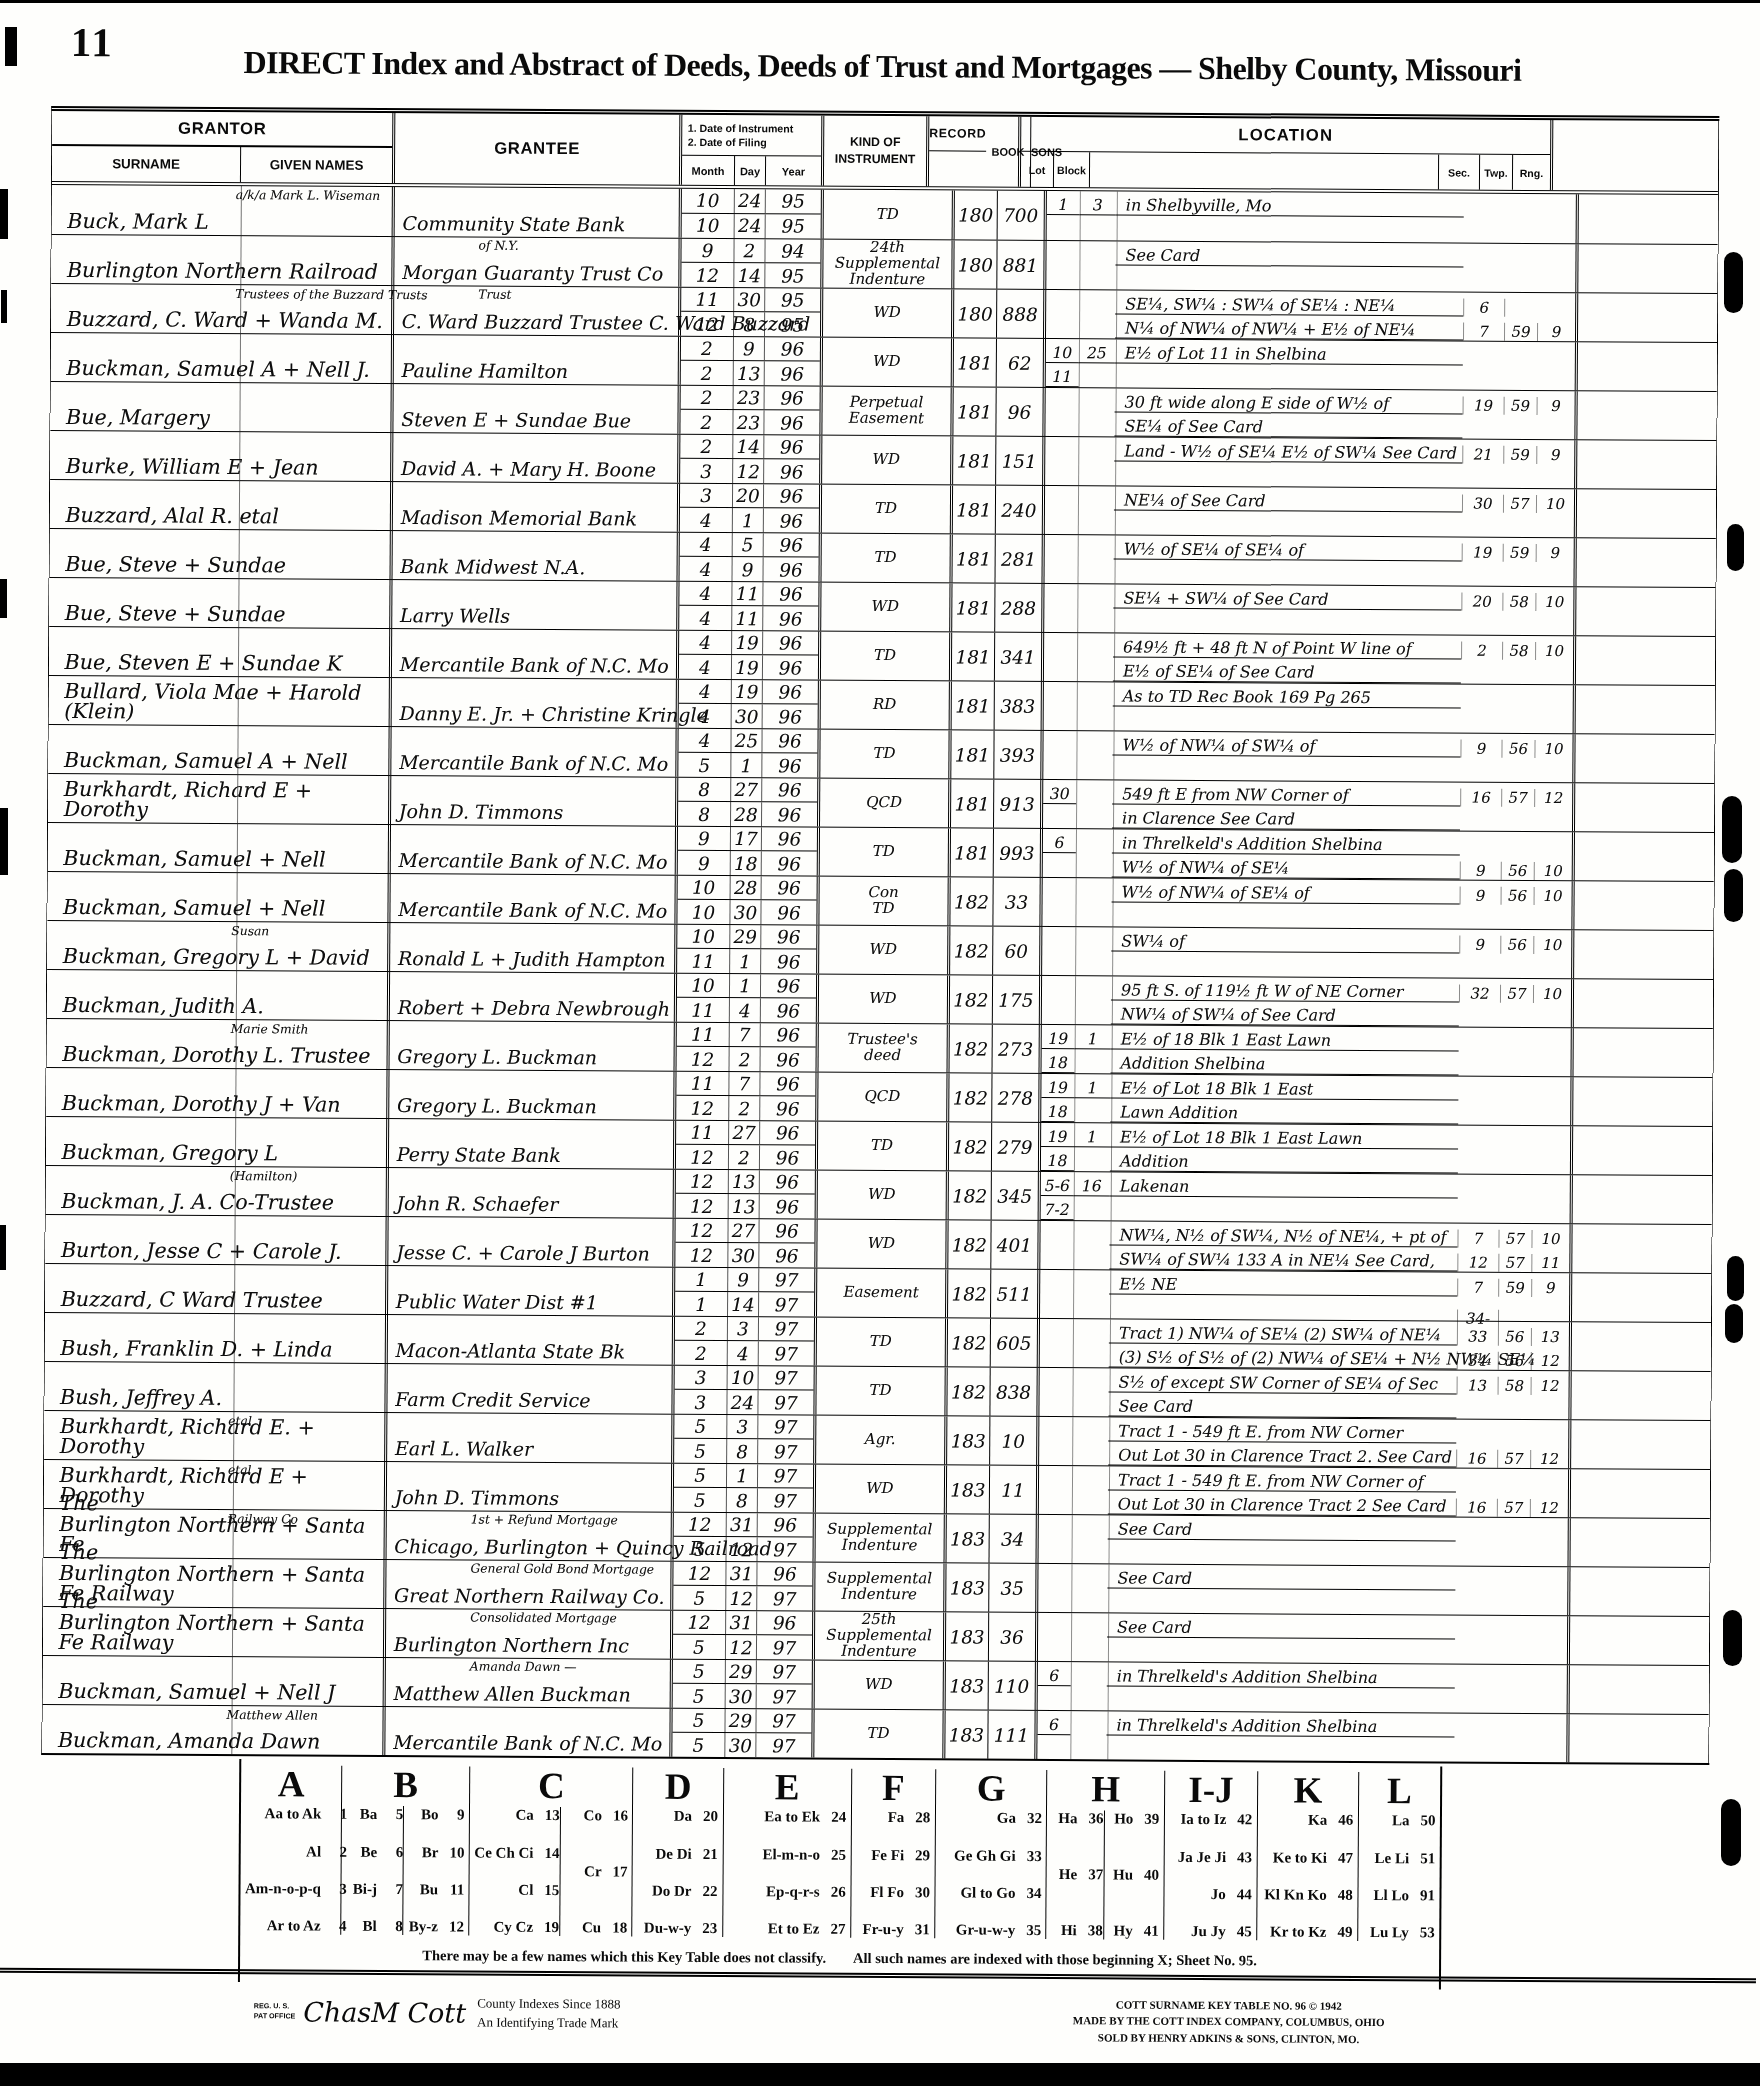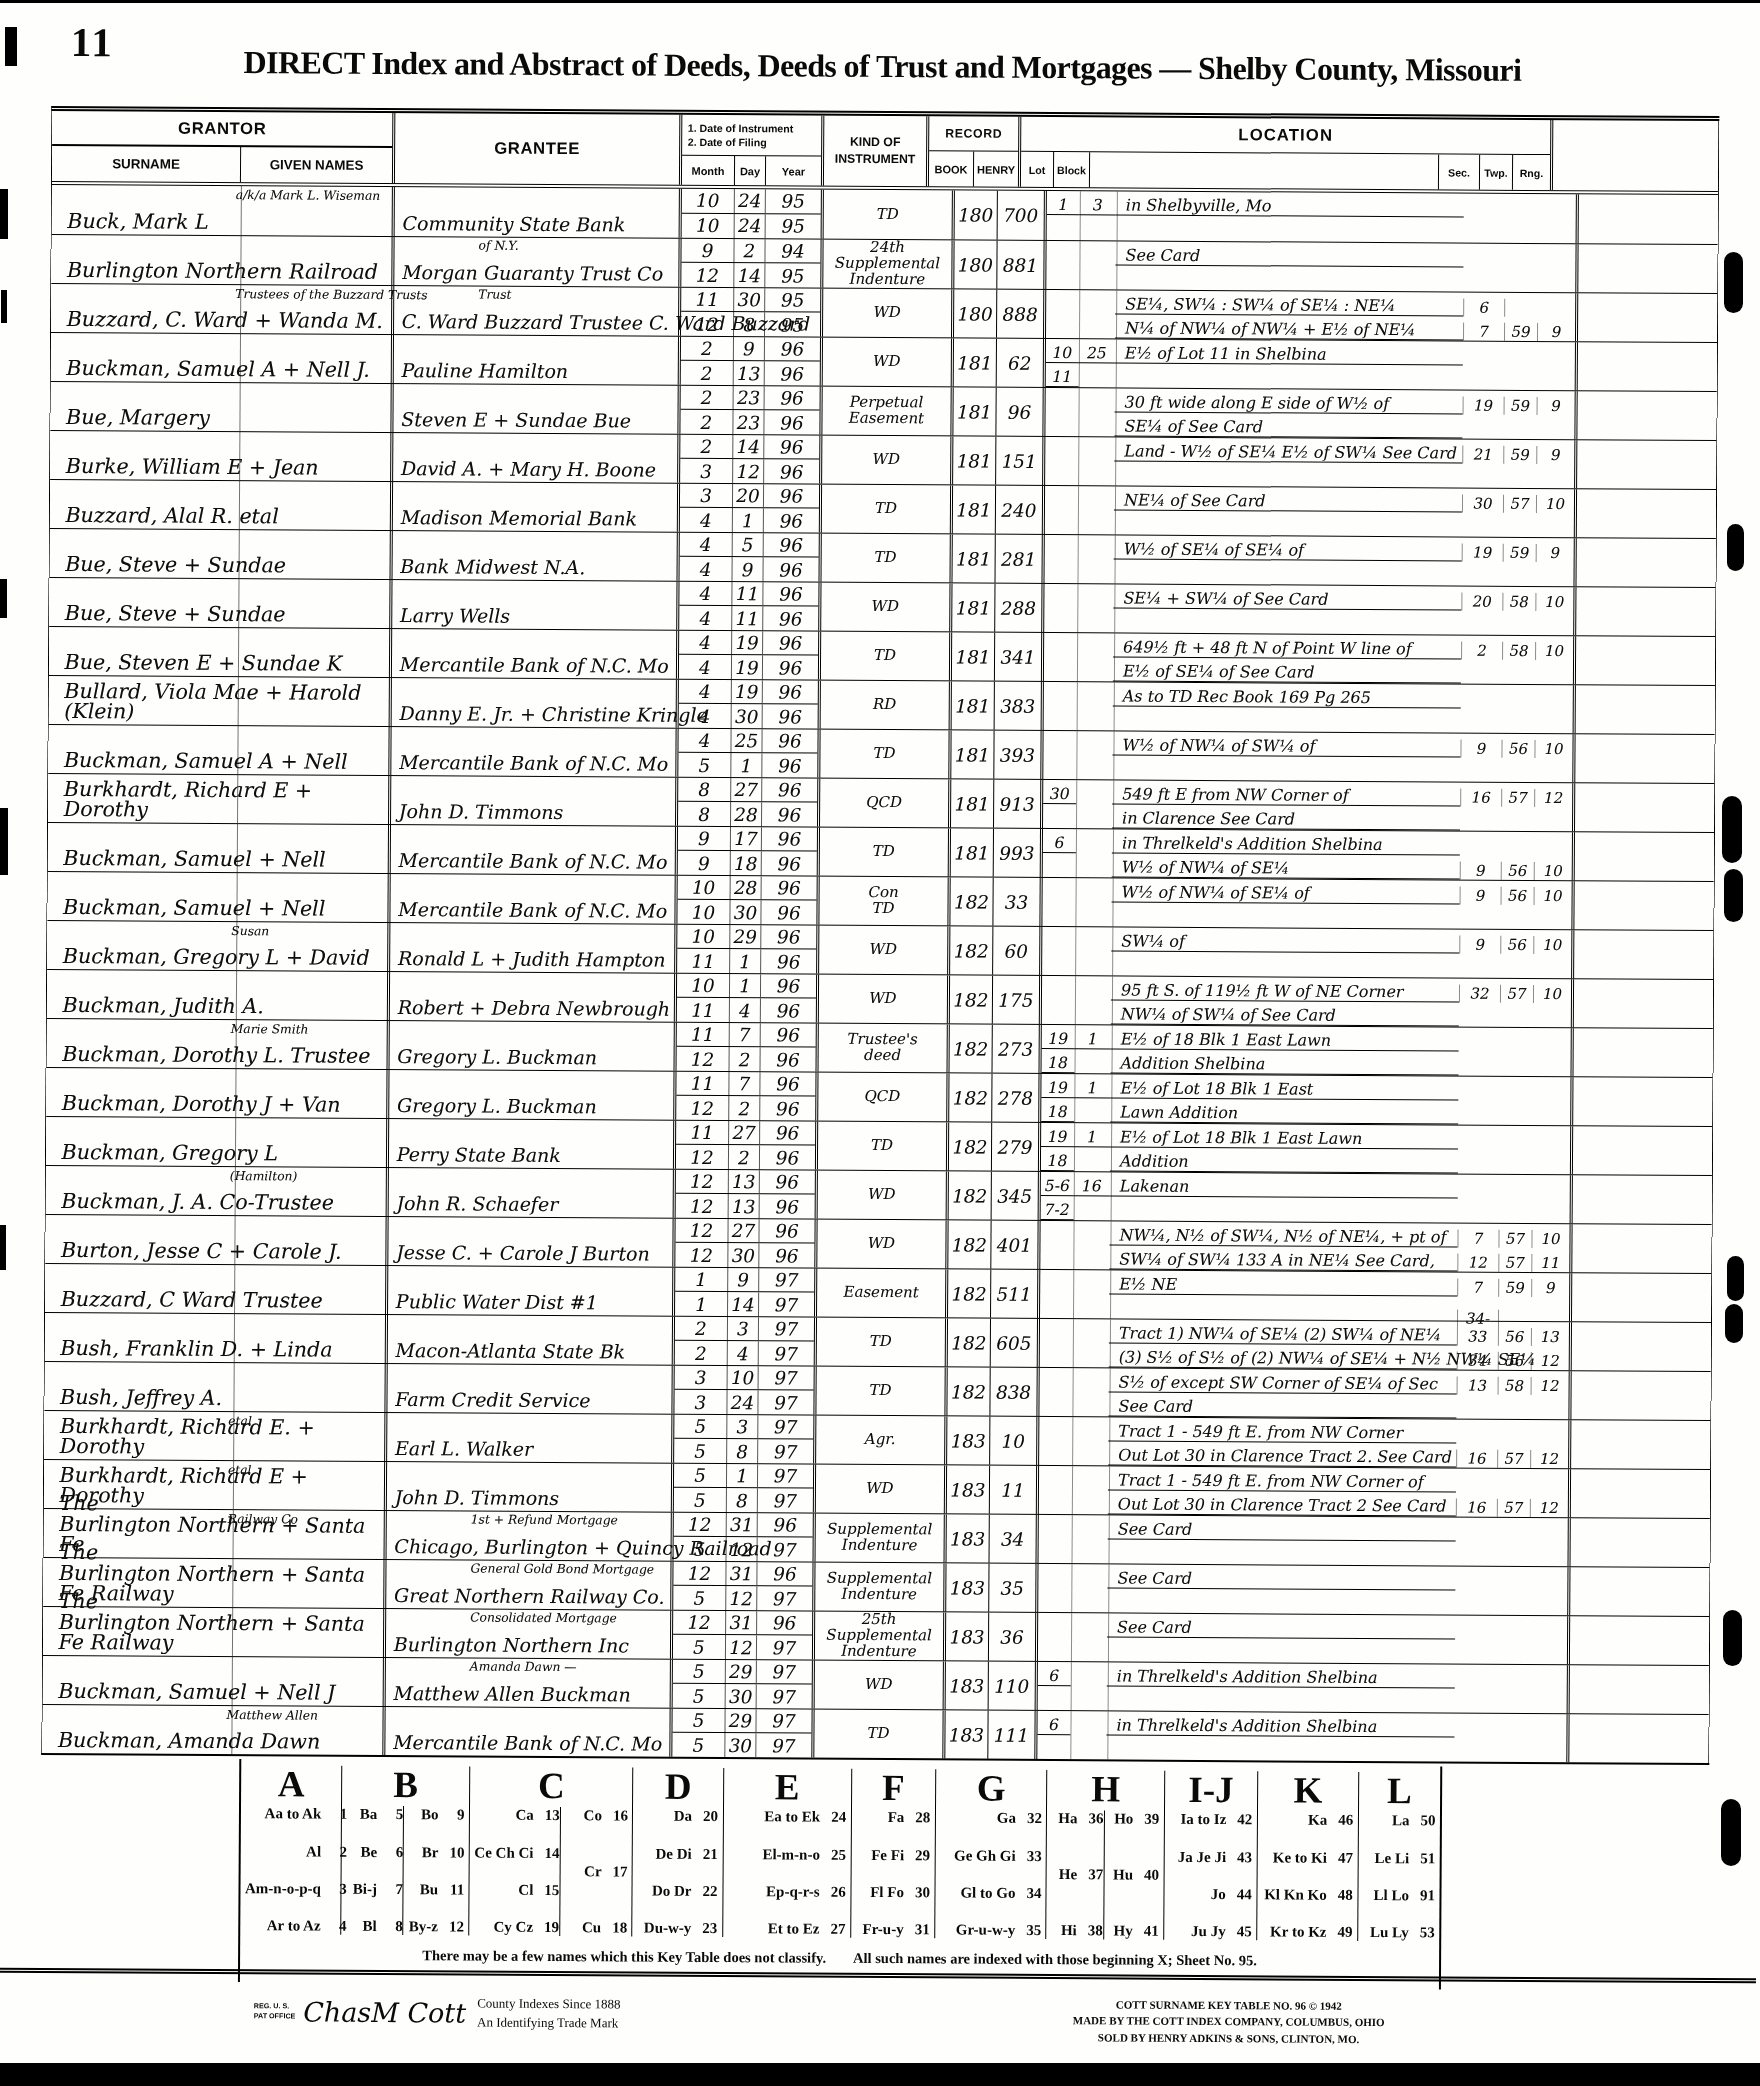--- a/index.html
+++ b/index.html
@@ -27,21 +27,21 @@
   .h-surname { width:189px; border-right:1.1px solid #000; display:flex; align-items:center; justify-content:center;}
   .h-given { flex:1; display:flex; align-items:center; justify-content:center;}
   .h-grantee { width:287px; border-left:3.3px double #000; font-size:16.7px; letter-spacing:0.6px;}
   .h-dates { width:142px; border-left:3.3px double #000; display:flex; flex-direction:column; }
   .h-dates-top { height:41px; border-bottom:1.7px solid #000; font-size:10.6px; display:flex; flex-direction:column; align-items:flex-start; justify-content:center; padding-left:5.6px; line-height:1.35;}
   .h-dates-sub { flex:1; display:flex; font-size:11px; }
   .h-month { width:53px; border-right:1.1px solid #000; display:flex; align-items:center; justify-content:center;}
   .h-day { width:31px; border-right:1.1px solid #000; display:flex; align-items:center; justify-content:center;}
   .h-year { flex:1; display:flex; align-items:center; justify-content:center;}
   .h-kind { width:105px; border-left:3.3px double #000; font-size:12.3px; flex-direction:column; line-height:1.4;}
-  .h-record { width:92px; border-left:3.3px double #000; display:flex; flex-direction:column;}
+  .h-record { width:92px; border-left:3.3px double #000; display:flex; flex-direction:row;}
   .h-record-top { height:35px; border-bottom:1.7px solid #000; font-size:12.3px; display:flex; align-items:center; justify-content:center; letter-spacing:0.6px;}
   .h-record-sub { flex:1; display:flex; font-size:11px;}
   .h-book { width:45px; border-right:1.1px solid #000; display:flex; align-items:center; justify-content:center;}
   .h-page { flex:1; display:flex; align-items:center; justify-content:center;}
   .h-location { width:532px; border-left:3.3px double #000; display:flex; flex-direction:column;}
   .h-location-top { height:35px; border-bottom:1.7px solid #000; font-size:16.7px; display:flex; align-items:center; justify-content:center; letter-spacing:1.1px;}
   .h-location-sub { flex:1; display:flex; font-size:10.6px;}
   .h-lot { width:33px; border-right:1.1px solid #000; display:flex; align-items:center; justify-content:center;text-align:center;}
   .h-block { width:36px; border-right:1.1px solid #000; display:flex; align-items:center; justify-content:center;}
   .h-locblank { width:348px; }
@@ -153,21 +153,21 @@
           </div>
         </div>
         <div class="h-kind lbl">
           <span>KIND OF</span>
             <span>INSTRUMENT</span>
         </div>
         <div class="h-record">
           <div class="h-record-top">RECORD</div>
           <div class="h-record-sub">
             <div class="h-book">BOOK</div>
-            <div class="h-page">HENRY</div>
+            <div class="h-page">SONS</div>
           </div>
         </div>
         <div class="h-location">
           <div class="h-location-top">LOCATION</div>
           <div class="h-location-sub">
             <div class="h-lot">Lot</div>
             <div class="h-block">Block</div>
             <div class="h-locblank"></div>
             <div class="h-sec">Sec.</div>
             <div class="h-twp">Twp.</div>

